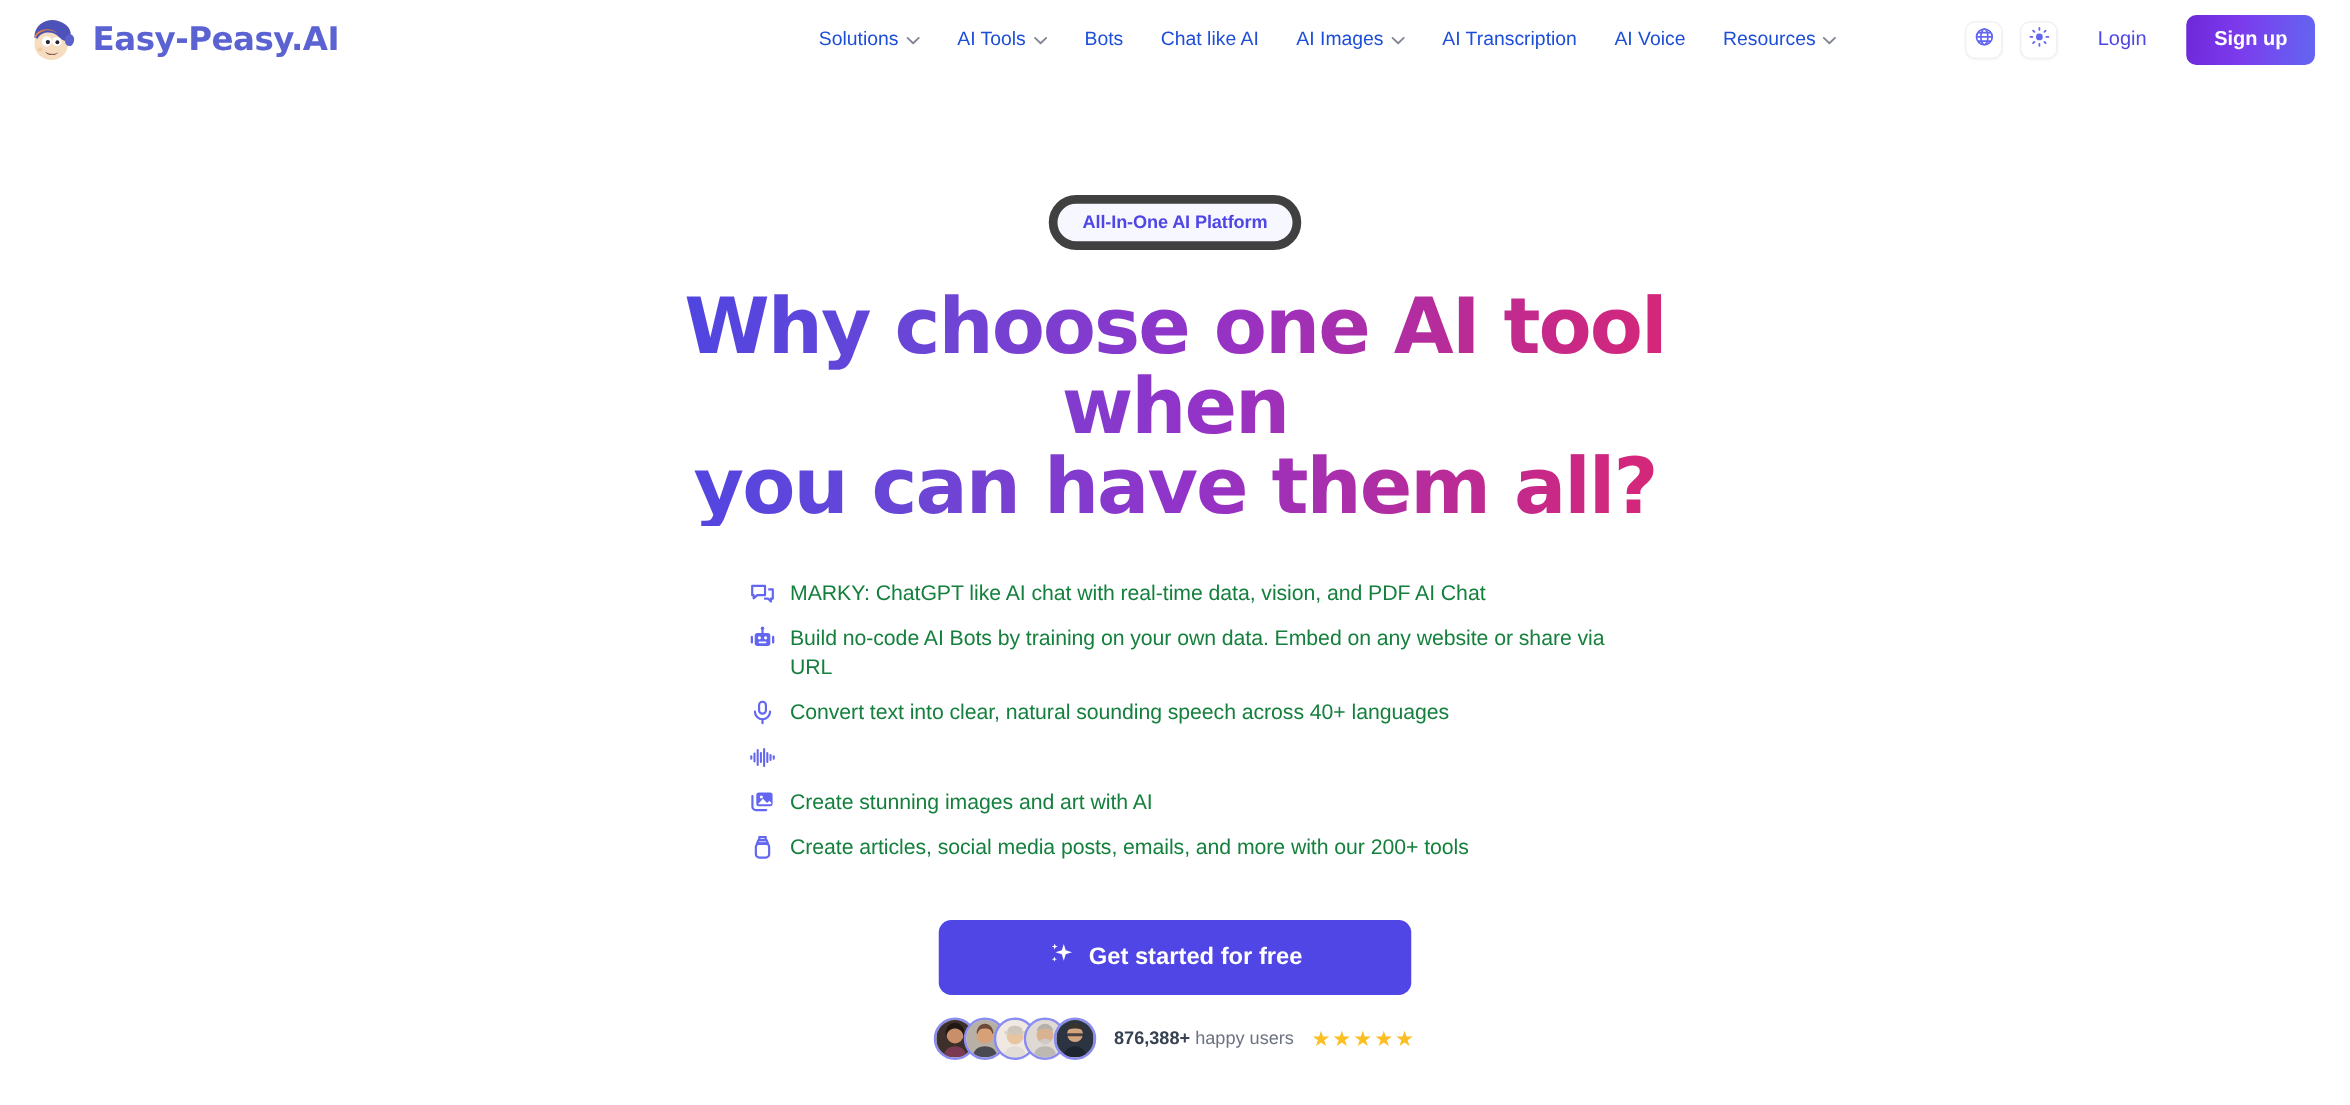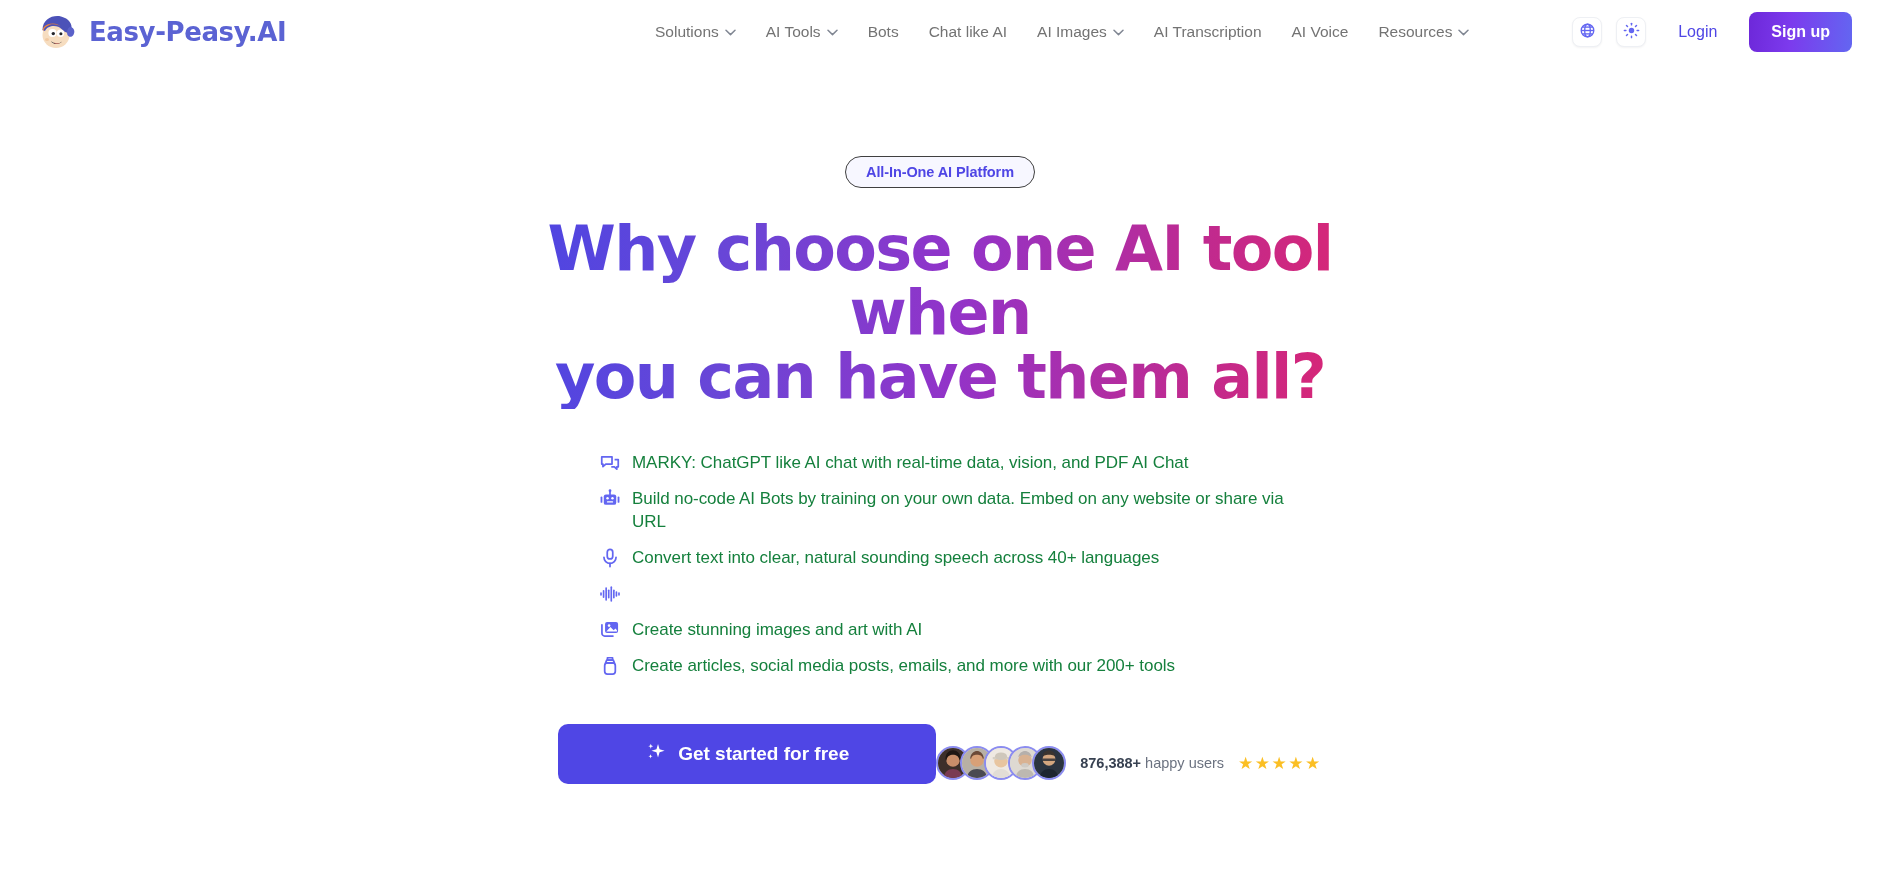--- a/index.html
+++ b/index.html
@@ -9,21 +9,21 @@
     background: #ffffff;
     font-family: "Liberation Sans", sans-serif;
     overflow: hidden;
   }
 
   
   .header {
     height: 64px;
     display: flex;
     align-items: center;
-    padding: 0 28px 0 34px;
+    padding: 0 28px 0 19px;
     position: relative;
   }
   .brand {
     display: flex;
     align-items: center;
     gap: 9px;
     text-decoration: none;
     flex-shrink: 0;
   }
   .brand-mark { width: 46px; height: 42px; display: block; }
@@ -41,21 +41,21 @@
     left: 640px;
     display: flex;
     align-items: center;
     gap: 0;
   }
   .nav-item {
     display: flex;
     align-items: center;
     gap: 6px;
     font-size: 15.5px;
-    color: #737373;
+    color: #1d4ed8;
     padding: 8px 15px;
     white-space: nowrap;
     cursor: pointer;
     text-decoration: none;
   }
   .caret { width: 11px; height: 7px; display: block; opacity: .85; }
 
   .header-right {
     margin-left: auto;
     display: flex;
@@ -94,21 +94,21 @@
   }
 
   
   .hero {
     padding-top: 92px;
     display: flex;
     flex-direction: column;
     align-items: center;
   }
   .badge {
-    border: 1px solid #404040;
+    border: 7px solid #404040;
     background: #f7f7ff;
     color: #4f46e5;
     font-size: 14.5px;
     font-weight: 700;
     padding: 7px 20px;
     border-radius: 999px;
     letter-spacing: -0.1px;
   }
   .headline {
     margin-top: 29px;
@@ -144,21 +144,21 @@
     width: 22px; height: 22px;
     flex-shrink: 0;
     margin-top: 1px;
     display: block;
   }
   .feature-text { letter-spacing: -0.05px; }
 
   .cta-wrap {
     margin-top: 34px;
     display: flex;
-    flex-direction: row;
+    flex-direction: column;
     align-items: center;
   }
   .cta-btn {
     background: #4f46e5;
     color: #fff;
     border: none;
     border-radius: 10px;
     width: 378px;
     height: 60px;
     font-size: 19px;

